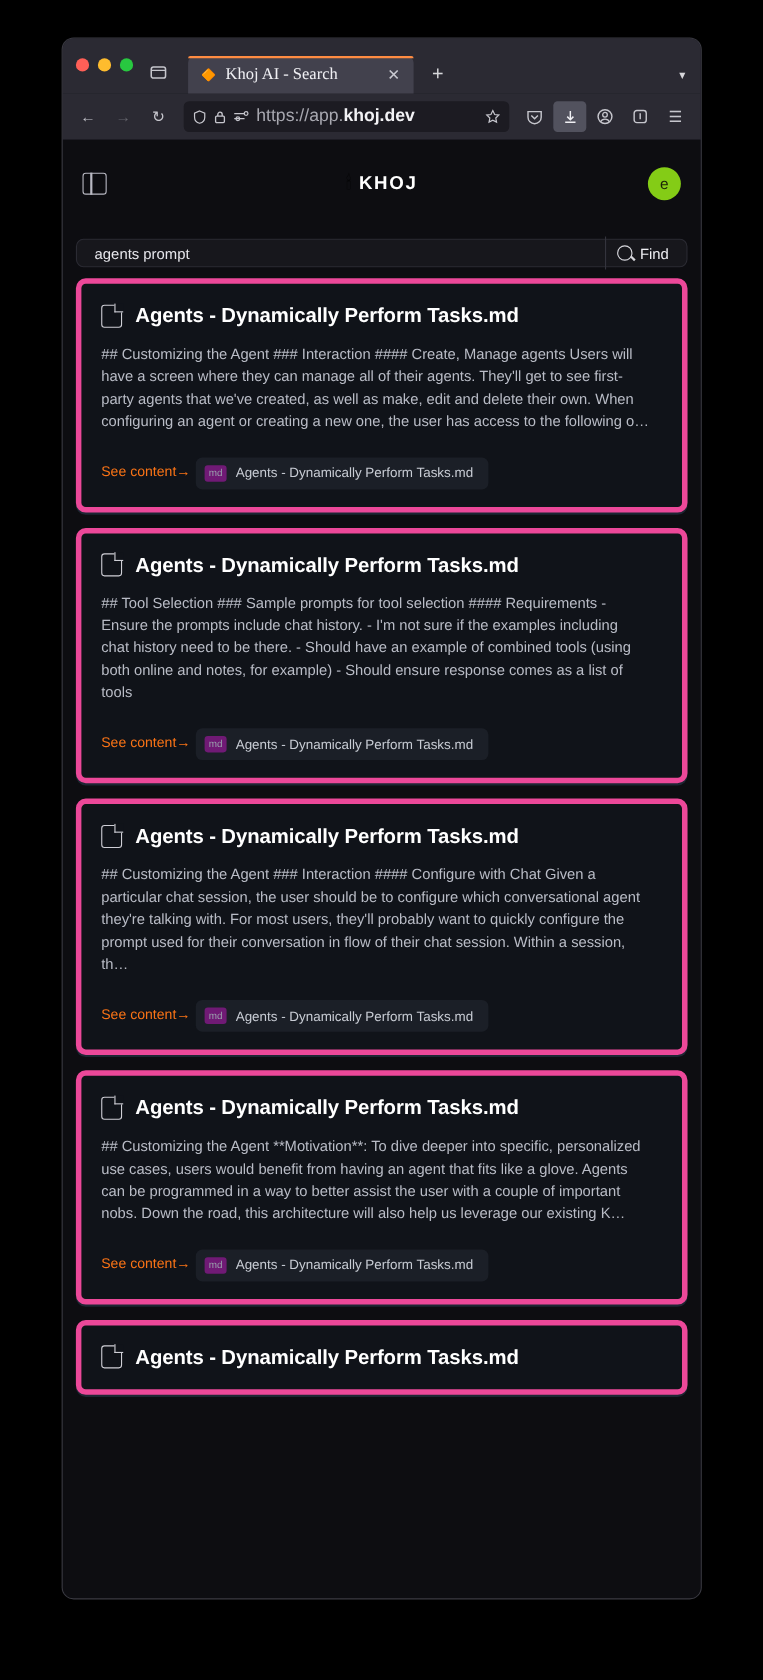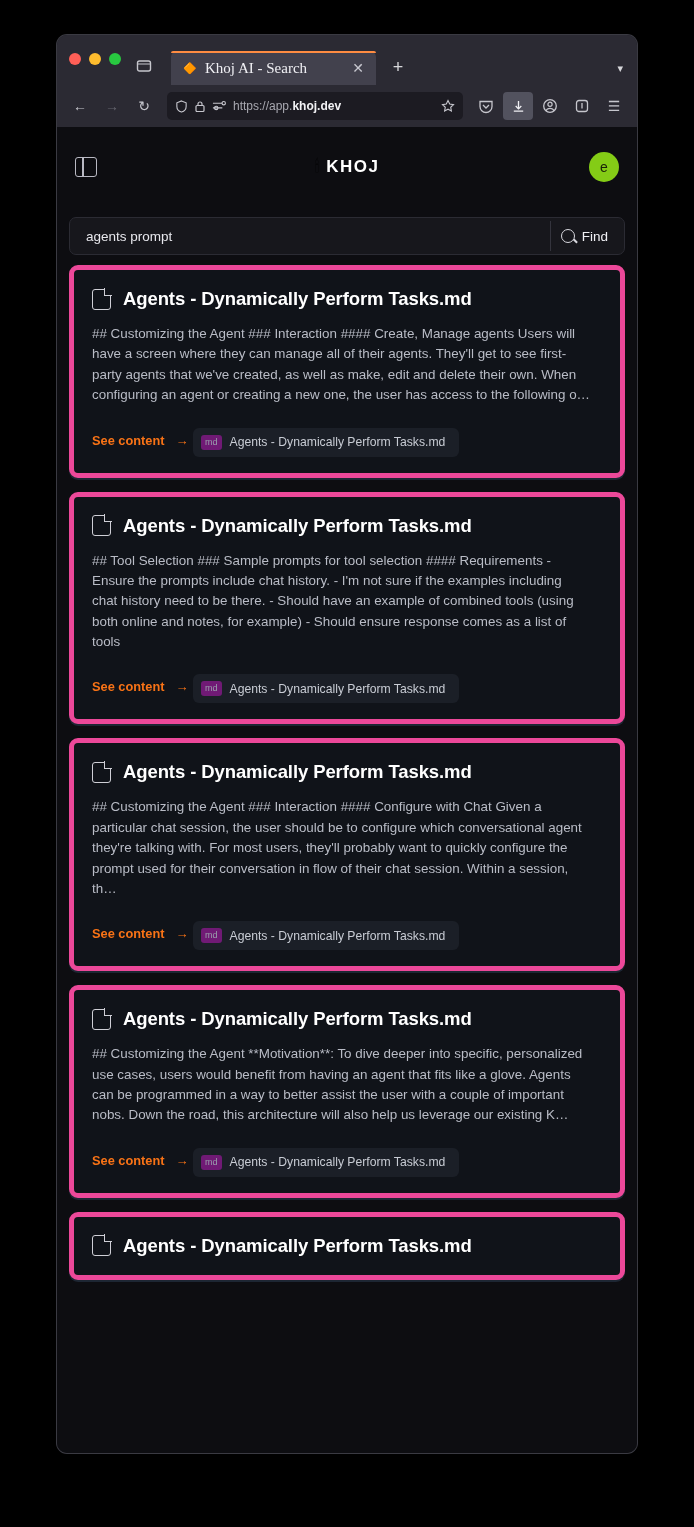--- a/index.html
+++ b/index.html
@@ -145,21 +145,21 @@
     display: flex;
     align-items: center;
     gap: 6px;
     padding: 0 8px;
     margin: 0 6px;
     box-sizing: border-box;
   }
   .url-text {
     flex: 1;
     color: #a8a8b0;
-    font-size: 12px;
+    font-size: 16px;
     white-space: nowrap;
     overflow: hidden;
   }
   .url-text b { color: #f2f2f5; font-weight: 700; }
   .shield-ico, .lock-ico, .perm-ico, .star-ico {
     color: #c6c6cd;
     font-size: 12px;
     display: flex; align-items: center;
   }
   .nav-right { display: flex; align-items: center; gap: 2px; }
@@ -220,21 +220,21 @@
     font-size: 14px;
     display: flex; align-items: center; justify-content: center;
     z-index: 2;
   }
 
   .search-wrap {
     margin: 10px 12px 0 12px;
     background: #17171c;
     border: 1px solid #2b2b33;
     border-radius: 7px;
-    height: 38px;
+    height: 26px;
     display: flex;
     align-items: center;
     padding: 0 4px 0 14px;
     box-sizing: border-box;
   }
   .search-input {
     flex: 1;
     background: transparent;
     border: none;
     outline: none;
@@ -310,24 +310,24 @@
   .card-body {
     color: #b9bcc6;
     font-size: 13.4px;
     line-height: 1.52;
     margin-top: 14px;
     overflow: hidden;
   }
   .see-content {
     display: inline-flex;
     align-items: center;
-    gap: 11px;
+    gap: 0;
     color: #f97316;
     font-size: 12.8px;
-    font-weight: 700;
+    font-weight: 400;
   }
   .arrow { font-size: 13px; }
   .chip {
     margin-top: 22px;
     display: inline-flex;
     align-items: center;
     gap: 8px;
     background: #1b1f27;
     border-radius: 6px;
     padding: 7px 14px 7px 8px;

